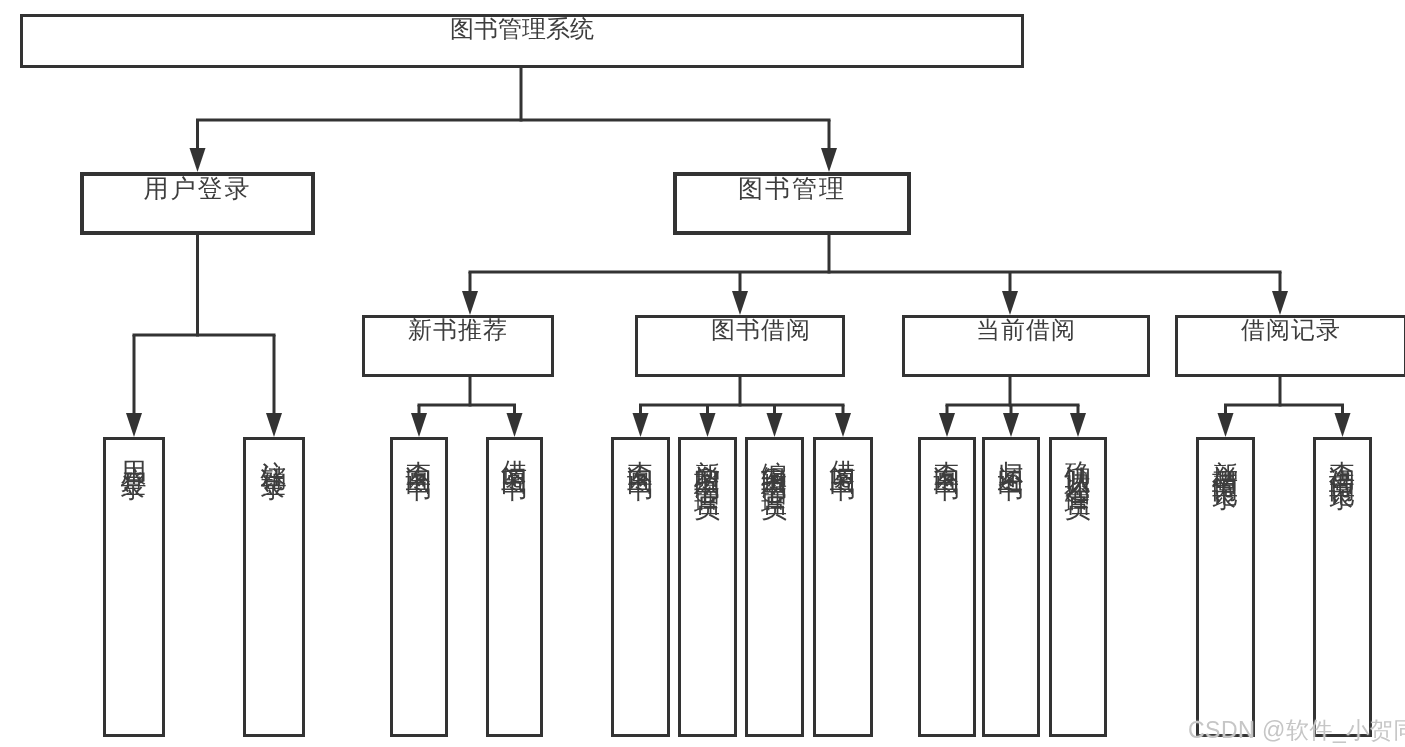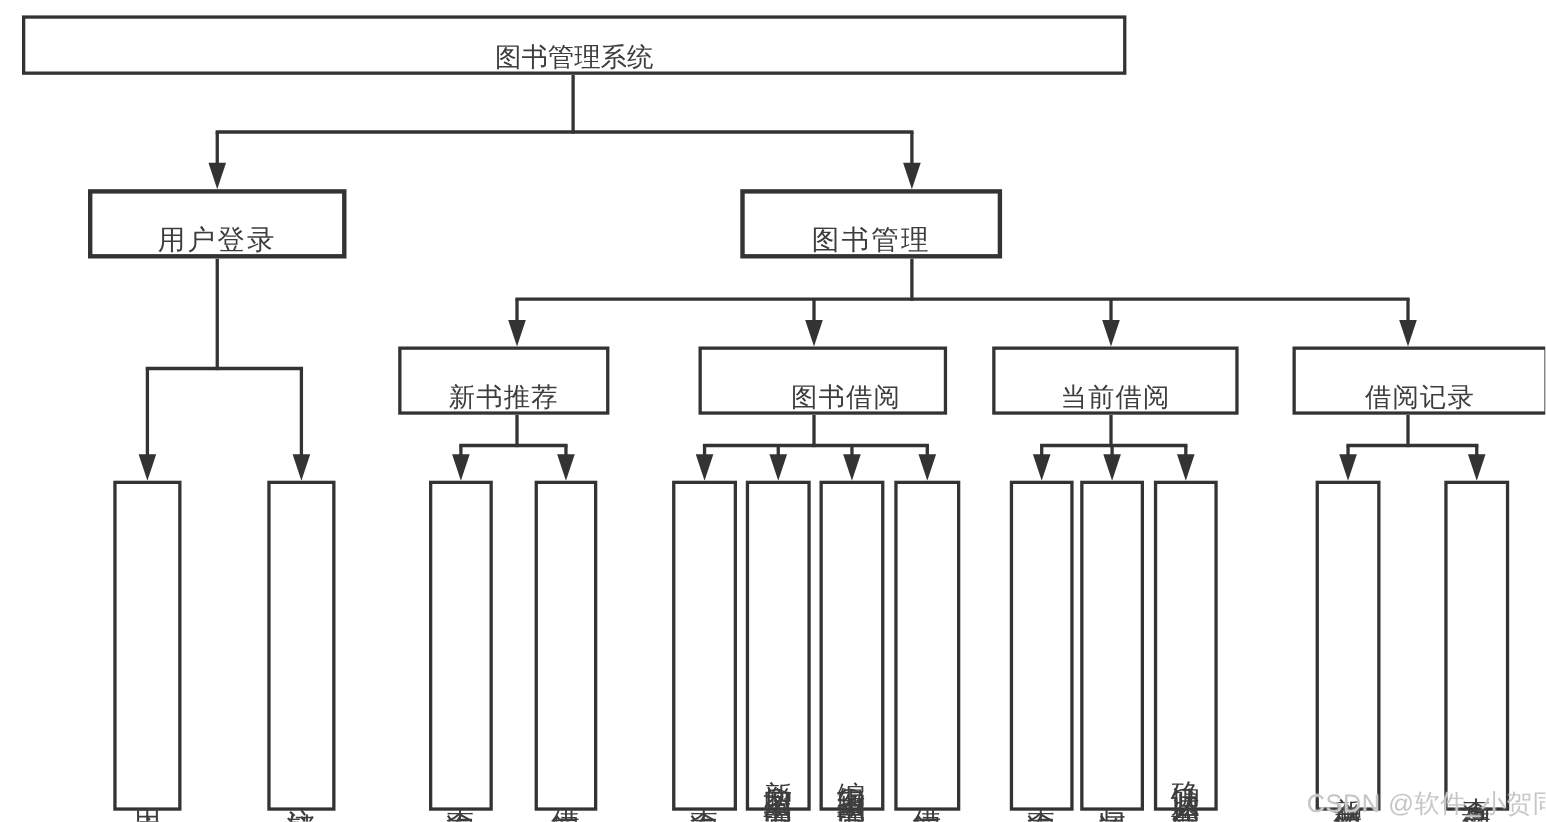--- a/index.html
+++ b/index.html
@@ -4,21 +4,21 @@
 <style>
   html,body { margin:0; padding:0; background:#ffffff; }
   .canvas {
     position:relative; width:1405px; height:747px; background:#ffffff;
     font-family:"Liberation Sans", sans-serif; overflow:hidden;
   }
   .connectors { position:absolute; left:0; top:0; }
   .node {
     position:absolute; box-sizing:border-box; background:#ffffff;
     border:3px solid #333333; color:#3d3d3d;
-    display:flex; align-items:flex-end; justify-content:center;
+    display:flex; align-items:flex-start; justify-content:center;
     text-align:center; line-height:1;
   }
   .root  { left:20px;  top:14px;  width:1004px; height:54px; font-size:24px; }
   .lvl2  { top:172px; height:63px; border-width:4px; font-size:25px; letter-spacing:2px; }
   .lvl3  { top:315px; height:62px; font-size:24px; letter-spacing:1px; }
   .leaf  { top:437px; height:300px; font-size:26px; }
   .leaf .vtxt {
     writing-mode:vertical-rl; text-orientation:mixed;
     letter-spacing:5px; line-height:1;
   }
@@ -106,24 +106,24 @@
   <div class="node lvl2" style="left:80px;width:235px;">
     <span>用户登录</span>
   </div>
   <div class="node lvl2" style="left:673px;width:238px;">
     <span>图书管理</span>
   </div>
 
   <div class="node lvl3" style="left:362px;width:192px;">
     <span>新书推荐</span>
   </div>
-  <div class="node lvl3" style="left:635px;width:226px;padding-left:42px;">
+  <div class="node lvl3" style="left:635px;width:210px;padding-left:42px;">
     <span>图书借阅</span>
   </div>
-  <div class="node lvl3" style="left:902px;width:224px;">
+  <div class="node lvl3" style="left:902px;width:248px;">
     <span>当前借阅</span>
   </div>
   <div class="node lvl3" style="left:1175px;width:232px;">
     <span>借阅记录</span>
   </div>
 
   <div class="node leaf" style="left:103px;width:62px;">
     <span class="vtxt">用户登录</span>
   </div>
   <div class="node leaf" style="left:243px;width:62px;">

